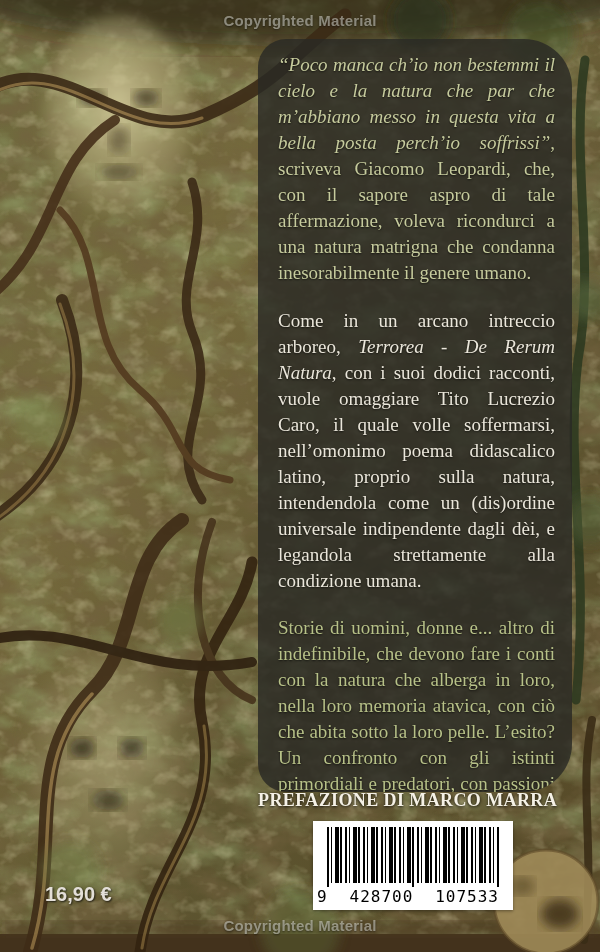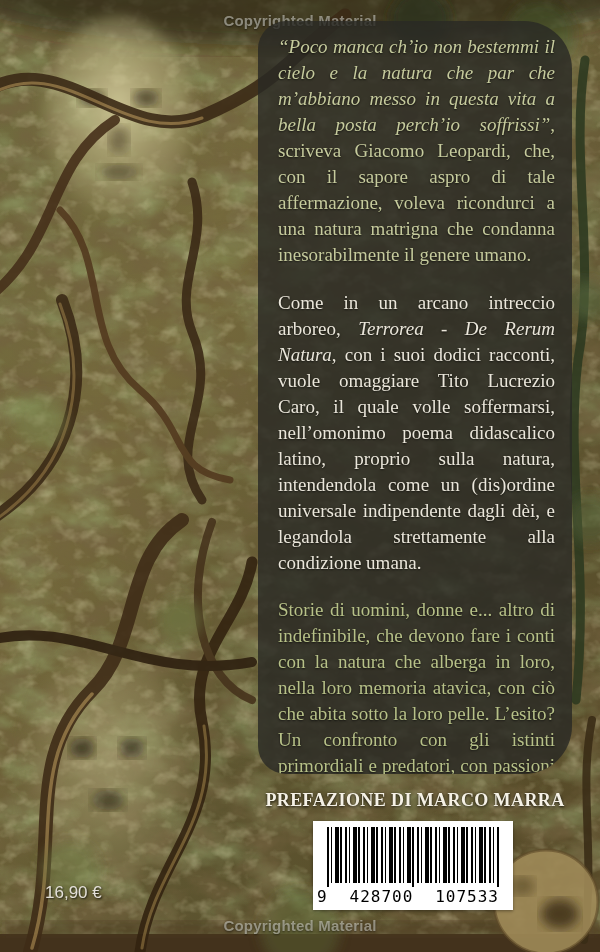--- a/index.html
+++ b/index.html
@@ -12,46 +12,46 @@
   .copyright{
     position:absolute;left:0;width:600px;text-align:center;
     font-family:"Liberation Sans",sans-serif;font-size:15px;font-weight:700;
     color:rgba(216,216,208,0.55);text-shadow:0 1px 2px rgba(0,0,0,0.45);
     letter-spacing:0.2px;
   }
   #copyright-top{top:12px;}
   #copyright-bottom{top:917px;}
 
   #panel{
-    position:absolute;left:258px;top:21px;width:314px;height:753px;
+    position:absolute;left:258px;top:39px;width:314px;height:753px;
     background:rgba(41,41,37,0.82);
     border-radius:28px 48px 48px 28px;
     box-sizing:border-box;padding:13px 17px 2px 20px;
     overflow:hidden;
   }
   #panel p{
     margin:0;text-align:justify;
     font-size:19px;line-height:26px;
     text-shadow:0 1px 2px rgba(0,0,0,0.65);
   }
   #para-quote{color:#c6cb9d;margin-bottom:22px !important;}
   #para-quote .q{font-style:italic;}
   #para-synopsis{color:#ebe7db;margin-bottom:21px !important;}
   #para-synopsis .book-title{font-style:italic;}
   #para-stories{color:#b7c188;}
 
   #preface{
-    position:absolute;left:258px;top:790px;width:314px;text-align:center;
+    position:absolute;left:258px;top:790px;width:314px;text-align:left;
     color:#f5f1e6;font-size:18px;font-weight:700;letter-spacing:0.4px;
     text-shadow:0 1px 3px rgba(0,0,0,0.8);
   }
 
   #price{
     position:absolute;left:45px;top:883px;
-    font-family:"Liberation Sans",sans-serif;font-size:17px;font-weight:400;
+    font-family:"Liberation Sans",sans-serif;font-size:20px;font-weight:700;
     color:#e3dfd8;text-shadow:1px 1px 2px rgba(0,0,0,0.7);
   }
 
   #barcode{
     position:absolute;left:313px;top:821px;width:200px;height:89px;
     background:#ffffff;box-shadow:0 1px 3px rgba(0,0,0,0.4);
   }
   #barcode .bars{
     position:absolute;left:14px;right:14px;top:6px;height:56px;
     background:repeating-linear-gradient(90deg,

